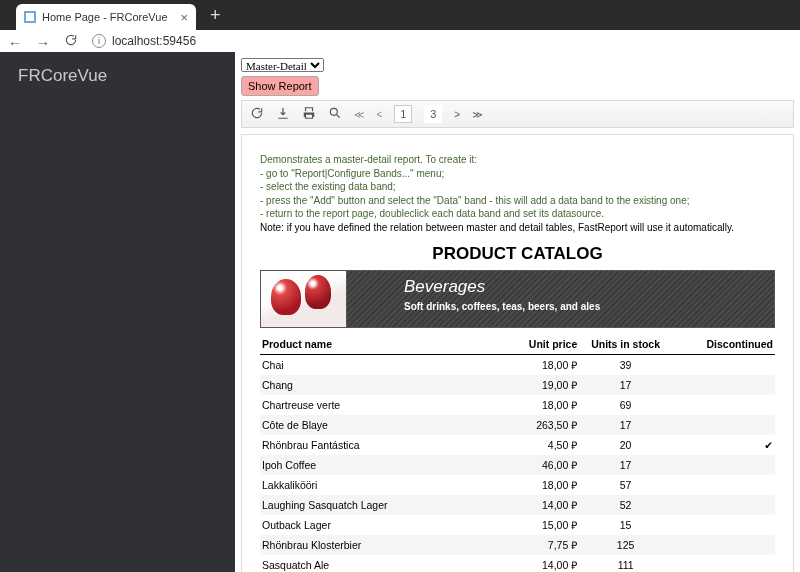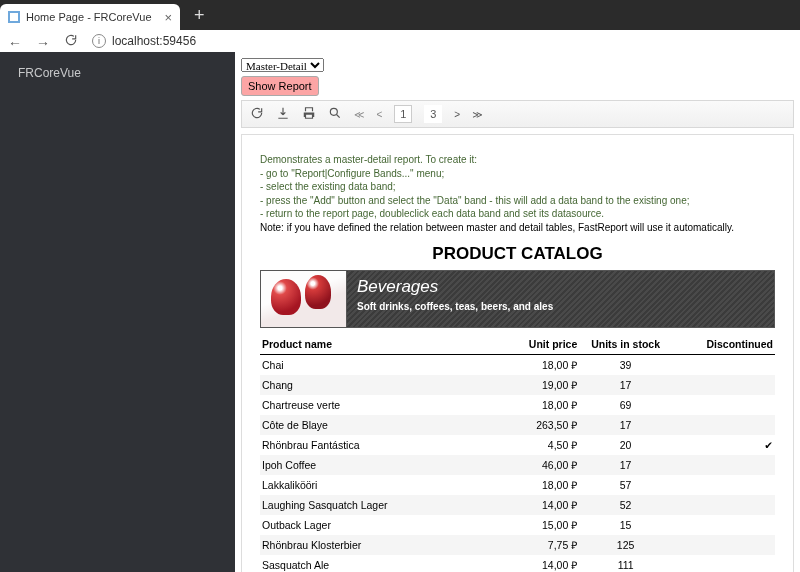--- a/index.html
+++ b/index.html
@@ -1,51 +1,51 @@
 <!DOCTYPE html>
 <html><head>
 <meta charset="utf-8">
 <style>
   * { box-sizing: border-box; margin: 0; padding: 0; }
   html, body { width: 800px; height: 572px; overflow: hidden; font-family: "Segoe UI", Arial, sans-serif; }
   body { background: #fff; }
 
   
   .browser-chrome { background: #2b2b2b; height: 52px; }
-  .tab-strip { display: flex; align-items: flex-end; height: 30px; padding-left: 0; }
+  .tab-strip { display: flex; align-items: flex-end; height: 30px; padding-left: 16px; }
   .tab { background: #fff; width: 180px; height: 26px; border-radius: 6px 6px 0 0; display: flex; align-items: center; padding: 0 8px; font-size: 11px; color: #333; gap: 6px; }
   .tab .favicon { width: 12px; height: 12px; display:inline-block; }
   .tab .title { flex: 1; white-space: nowrap; overflow: hidden; text-overflow: ellipsis; }
   .tab .close { color: #666; font-size: 13px; }
   .new-tab { color: #ddd; font-size: 18px; padding: 0 10px 4px 14px; }
   .addr-bar { background: #fff; height: 22px; display: flex; align-items: center; padding: 0 8px; gap: 14px; font-size: 14px; color: #555; }
   .addr-bar .nav-icon { width: 14px; text-align: center; }
   .url-box { display: flex; align-items: center; gap: 6px; font-size: 12px; color: #333; }
   .url-box .info { width: 14px; height: 14px; border: 1px solid #888; border-radius: 50%; font-size: 9px; line-height: 12px; text-align: center; color: #666; }
 
   
   .page-row { display: flex; height: 520px; }
-  .sidebar { width: 235px; background: #2f3136; color: #c8c9cb; padding: 14px 18px; font-size: 12px; }
+  .sidebar { width: 235px; background: #2f3136; color: #c8c9cb; padding: 14px 18px; font-size: 17px; }
 
   
   .main { flex: 1; background: #fff; position: relative; }
   .controls { padding: 4px 6px 0 6px; }
   select.report-select { font-size: 11px; height: 14px; font-family: Liberation Serif, serif; }
   button.show-report { font-size: 11px; height: 20px; margin-top: 2px; background: #fca5a5; border: 1px solid #aaa; border-radius: 3px; padding: 1px 6px; }
 
   .viewer-toolbar { margin: 4px 6px 0 6px; height: 28px; border: 1px solid #d8d8d8; background: linear-gradient(#fafafa,#f0f0f0); display: flex; align-items: center; padding: 0 8px; gap: 12px; color: #555; font-size: 13px; }
   .viewer-toolbar .pgnum { width: 18px; height: 18px; border: 1px solid #ccc; background: #fff; display:inline-flex; align-items:center; justify-content:center; font-size: 11px; }
 
   .report { margin: 6px 6px 0 6px; border: 1px solid #ddd; height: 456px; overflow: auto; background: #fff; padding: 18px 18px 0 18px; }
   .desc { font-size: 10px; color: #463; line-height: 1.35; }
   .desc .note { color: #000; }
   h1.catalog { text-align: center; font-size: 17px; font-weight: bold; margin: 10px 0 6px 0; }
 
   .cat-banner { height: 58px; border: 1px solid #555; display:flex; color: #fff;
-    background: repeating-linear-gradient(135deg, #3b3b3b 0 2px, #4a4a4a 2px 4px); }
+    background: repeating-linear-gradient(135deg, #3b3b3b 0 2px, #4a4a4a 2px 4px); gap: 47px; }
   .cat-banner .thumb { width: 86px; height: 100%; background:#fff; border-right:1px solid #555; }
   .cat-banner .btxt { padding: 6px 10px; }
   .cat-banner .btxt .cname { font-size: 17px; font-style: italic; }
   .cat-banner .btxt .cdesc { font-size: 10px; font-weight: bold; margin-top: 4px; }
 
   
   .thumb.bev { background: linear-gradient(160deg,#fdfdfd 40%,#f2e9e9 60%); position:relative; }
   .thumb.bev::before, .thumb.bev::after { content:""; position:absolute; border-radius: 50% 50% 40% 40%; }
   .thumb.bev::before { left:10px; top:8px; width:30px; height:36px; background: radial-gradient(circle at 30% 25%, #fff 6%, #e04a4a 20%, #a51522 70%); }
   .thumb.bev::after { left:44px; top:4px; width:26px; height:34px; background: radial-gradient(circle at 30% 25%, #fff 6%, #d63b3b 20%, #8f121d 70%); }

